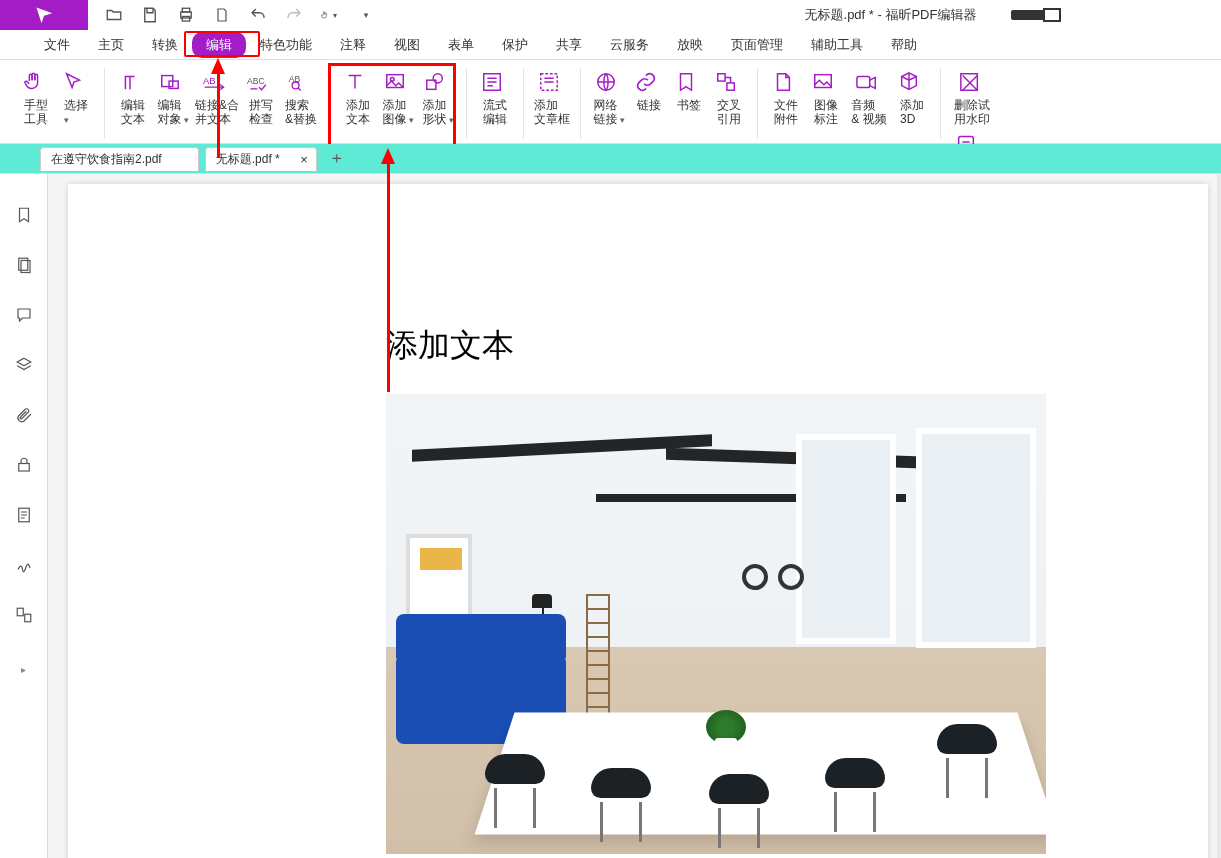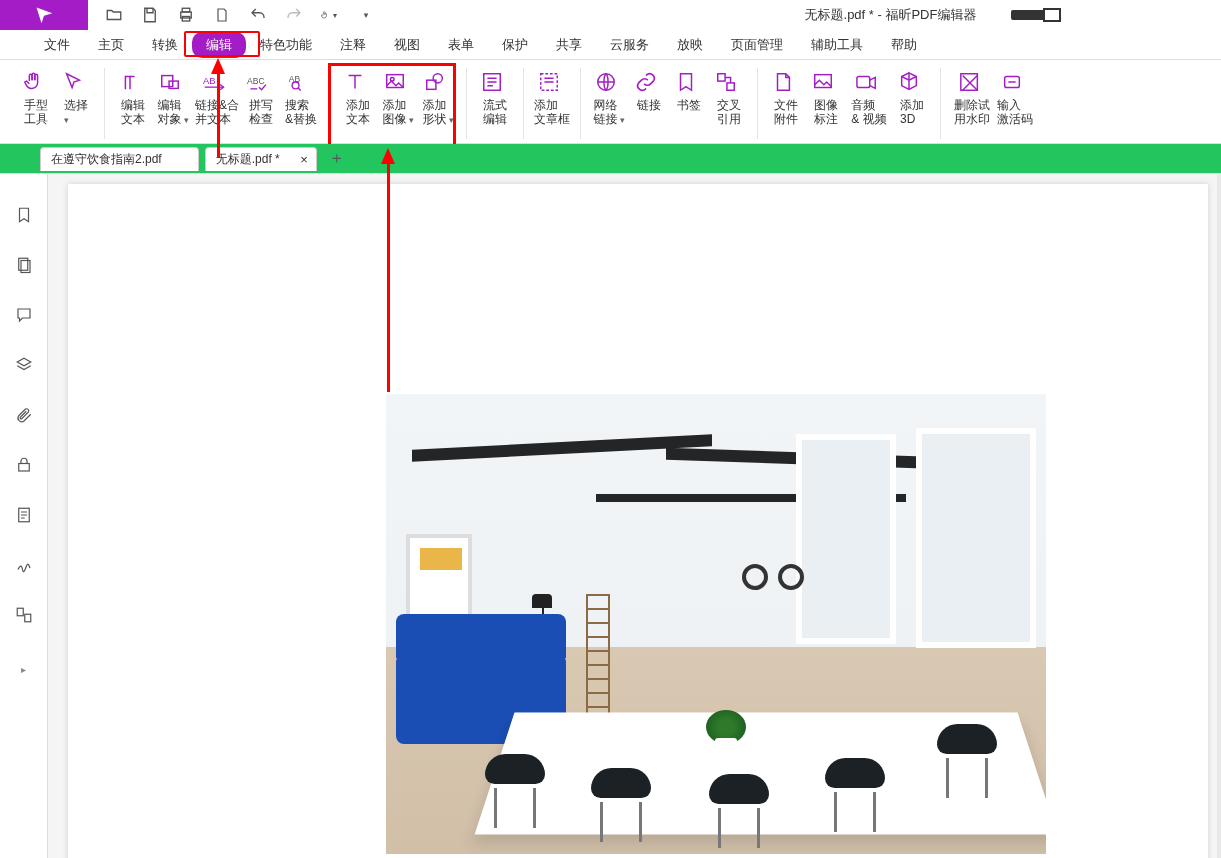--- a/index.html
+++ b/index.html
@@ -13,28 +13,28 @@
   .window-title { position:absolute; left:50%; transform:translateX(-50%); font-size:13px; color:#333; width:100%; text-align:center; pointer-events:none;}
   .window-title-inner{ display:inline-block; margin-left:560px;}
   
   .menubar { display:flex; align-items:center; height:30px; border-bottom:1px solid #ddd; padding-left:30px; gap:0;}
   .menu-item { padding:4px 14px; font-size:13px; color:#333; cursor:pointer; border-radius:10px;}
   .menu-item.active { background:#A41CC6; color:#fff; }
   .redbox-menu { position:absolute; left:184px; top:31px; width:76px; height:26px; border:2px solid #f00; border-radius:2px; pointer-events:none; }
   
   .ribbon { display:flex; height:84px; border-bottom:1px solid #ddd; padding:8px 8px 4px 8px; gap:0;}
   .ribbon-group { display:flex; align-items:flex-start; padding:0 8px; border-right:1px solid #e3e3e3;}
-  .ribbon-group:last-child{border-right:none;}
+  .ribbon-group:last-child{border-right:none;flex-direction:column;}
   .ribbon-btn { display:flex; flex-direction:column; align-items:center; justify-content:flex-start; width:40px; padding:2px 0; cursor:pointer; color:#333;}
   .ribbon-btn .ri-icon { height:24px; width:28px; display:flex; align-items:center; justify-content:flex-start; margin-bottom:4px;}
   .ribbon-btn .ri-label { font-size:12px; line-height:14px; text-align:left; white-space:pre-line;}
   .ri-drop { font-size:9px; color:#666; line-height:8px;}
   .redbox-ribbon { position:absolute; left:328px; top:63px; width:128px; height:84px; border:3px solid #f00; pointer-events:none; }
   
-  .doctabs { display:flex; align-items:center; height:30px; background:#22c55e; border-bottom:1px solid #ddd; padding-left:40px; position:relative;}
+  .doctabs { display:flex; align-items:center; height:30px; background:#5eead4; border-bottom:1px solid #ddd; padding-left:40px; position:relative;}
   .doc-tab { display:flex; align-items:center; height:24px; padding:0 36px 0 10px; border:1px solid #ccc; border-bottom:none; border-radius:4px 4px 0 0; margin-right:6px; font-size:12px; background:#fff; position:relative;}
   .doc-tab .close-x{ position:absolute; right:8px; top:4px; font-size:13px; color:#333;}
   .add-tab { width:20px; height:20px; display:flex; align-items:center; justify-content:center; color:#555; font-size:16px; margin-left:4px;}
   
   .sidepanel { position:absolute; left:0; top:174px; width:48px; bottom:0; border-right:1px solid #ddd; display:flex; flex-direction:column; align-items:center; padding-top:30px; gap:28px;}
   .sidepanel span{ color:#555; width:22px; height:22px; display:flex; align-items:center; justify-content:center;}
   .sidepanel .expand{ margin-top:4px; color:#888; font-size:10px;}
   
   .canvas { position:absolute; left:48px; top:174px; right:0; bottom:0; background:#f5f5f5; overflow:hidden;}
   .page { position:absolute; left:20px; top:10px; width:1140px; height:1400px; background:#fff; box-shadow:0 0 6px rgba(0,0,0,.15);}
@@ -467,20 +467,21 @@
       <svg width="18" height="18" viewBox="0 0 24 24" fill="none" stroke="#555" stroke-width="1.6">
         <rect x="3" y="3" width="8" height="10"></rect>
         <rect x="13" y="11" width="8" height="10"></rect>
       </svg>
     </span>
   <span class="expand">▸</span>
 </div>
 
 <div class="canvas">
   <div class="page">
+    <div class="page-text">添加文本</div>
     <div class="page-image">
       <div class="room">
         <div class="ceiling-light cl1"></div>
         <div class="ceiling-light cl2"></div>
         <div class="ceiling-light cl3"></div>
         <div class="window w1"></div>
         <div class="window w2"></div>
         <div class="frame"></div>
         <div class="circle c1"></div>
           <div class="circle c2"></div>

